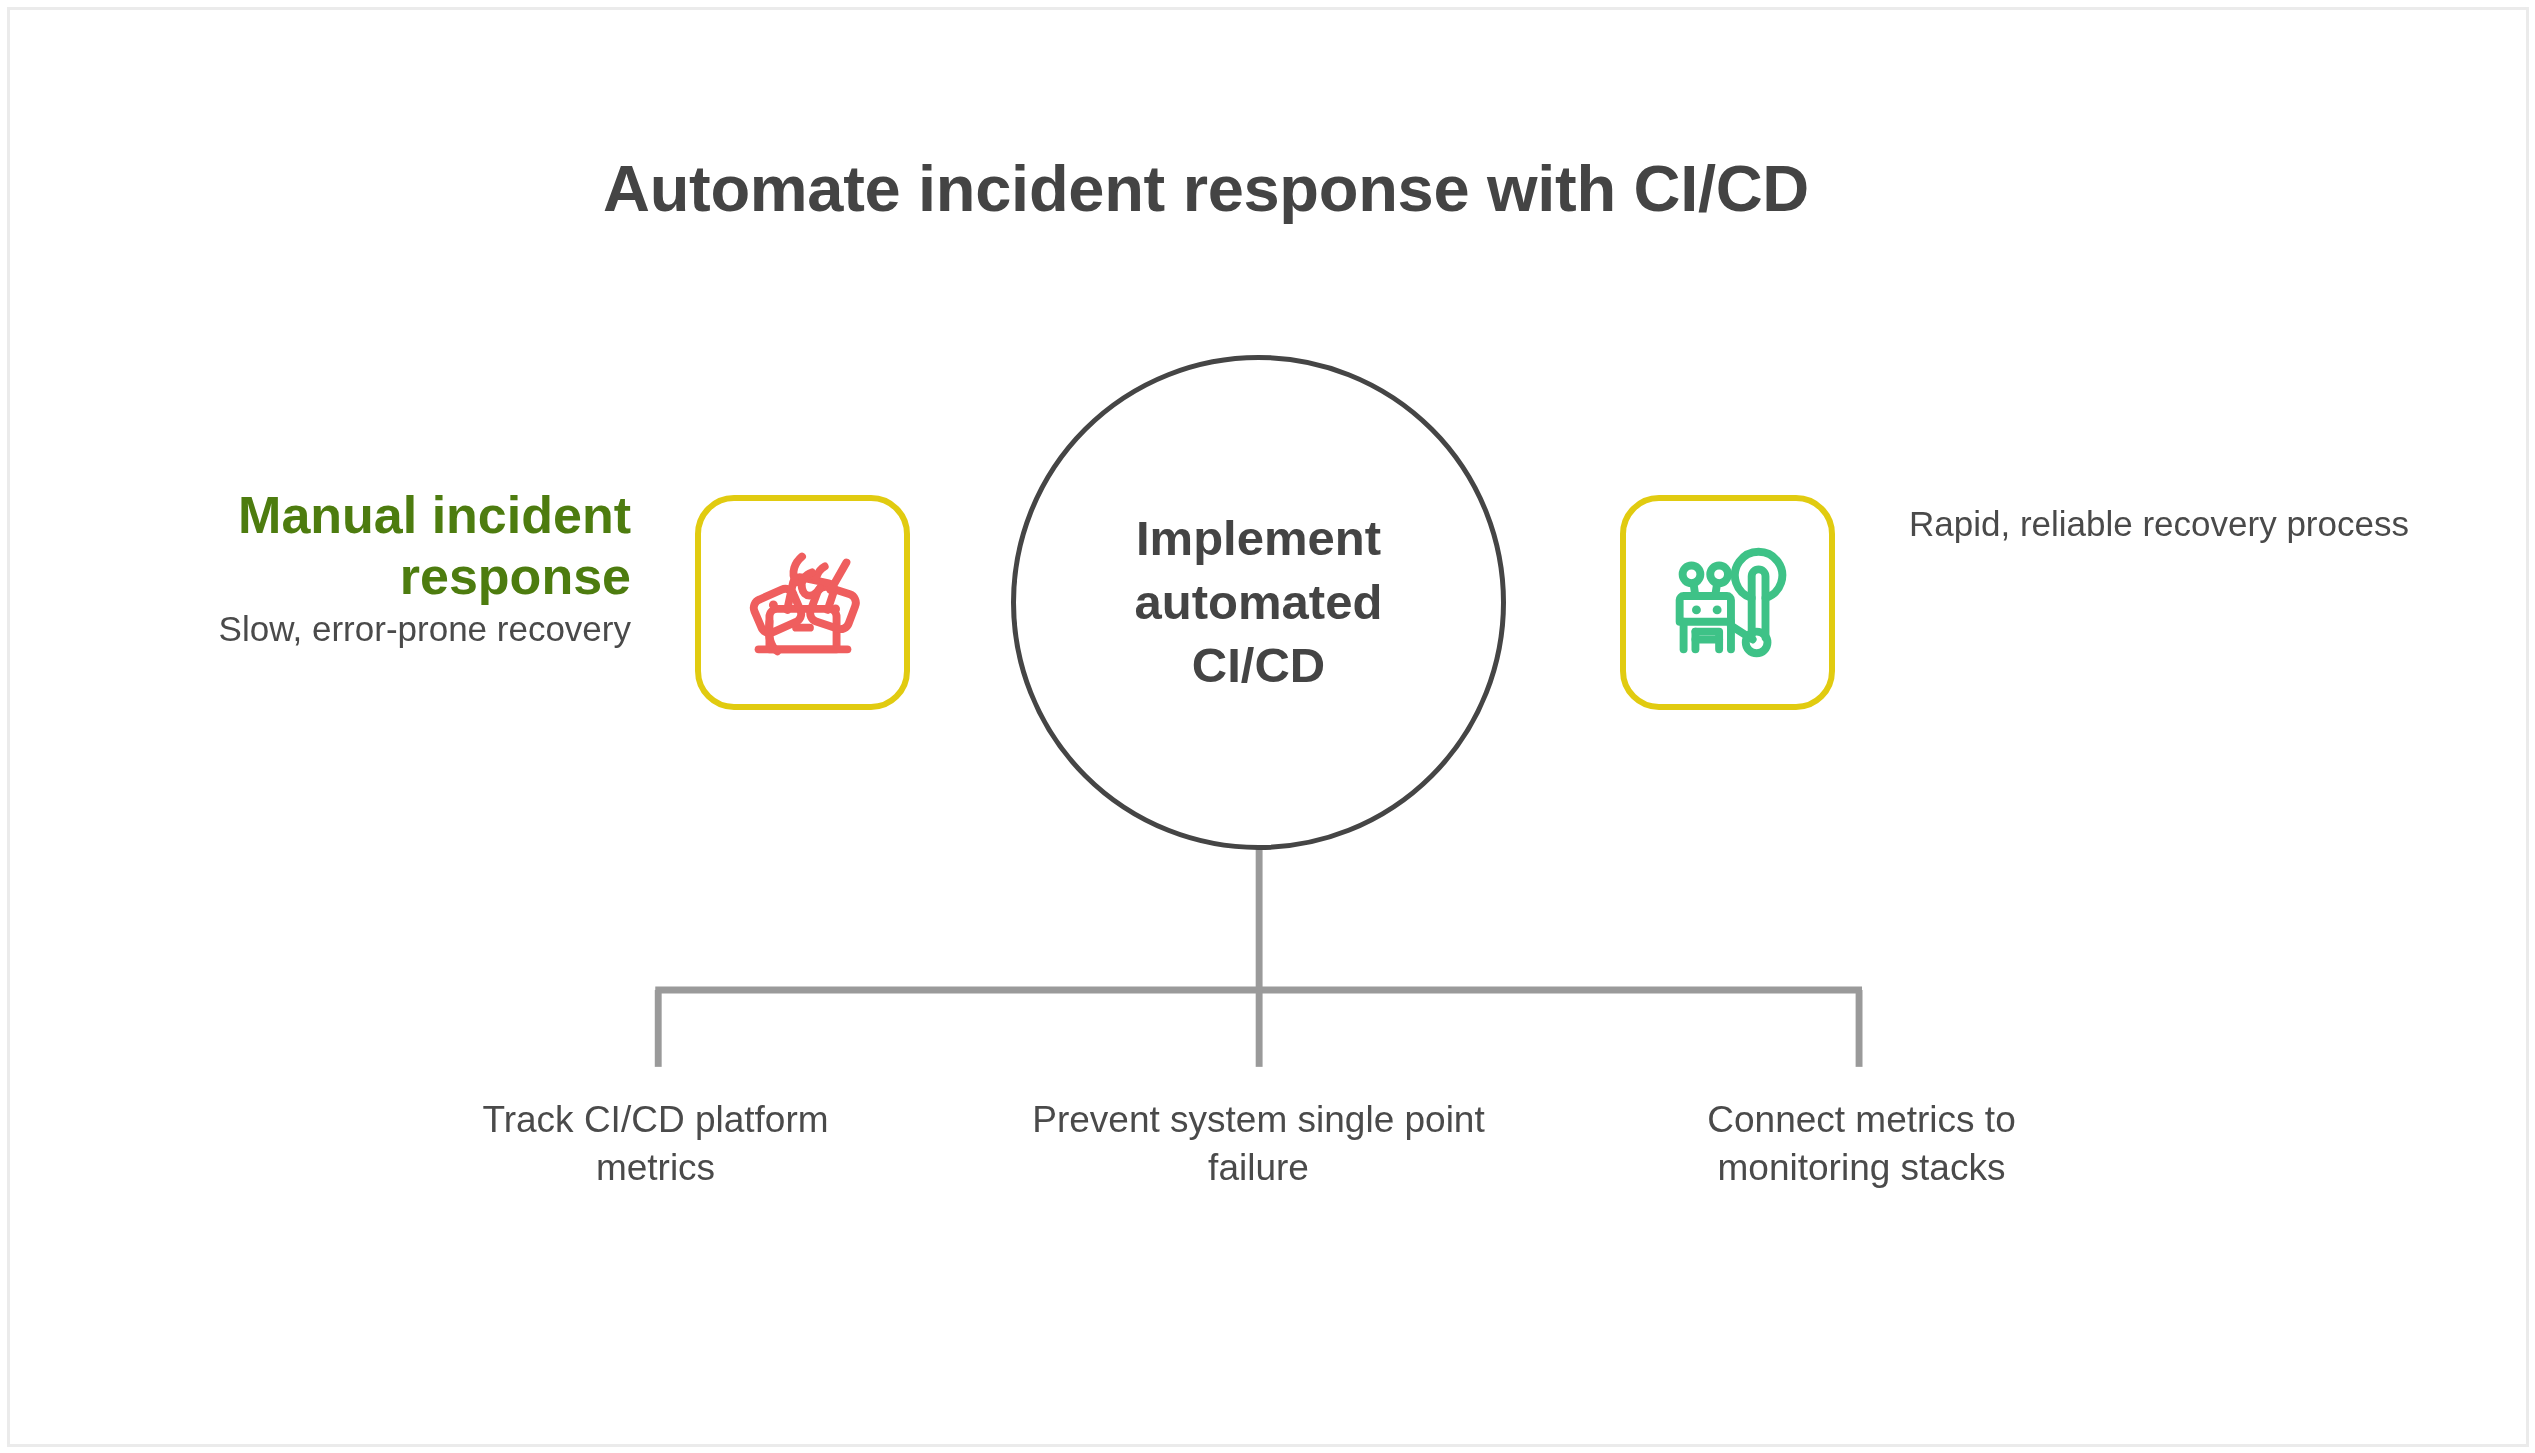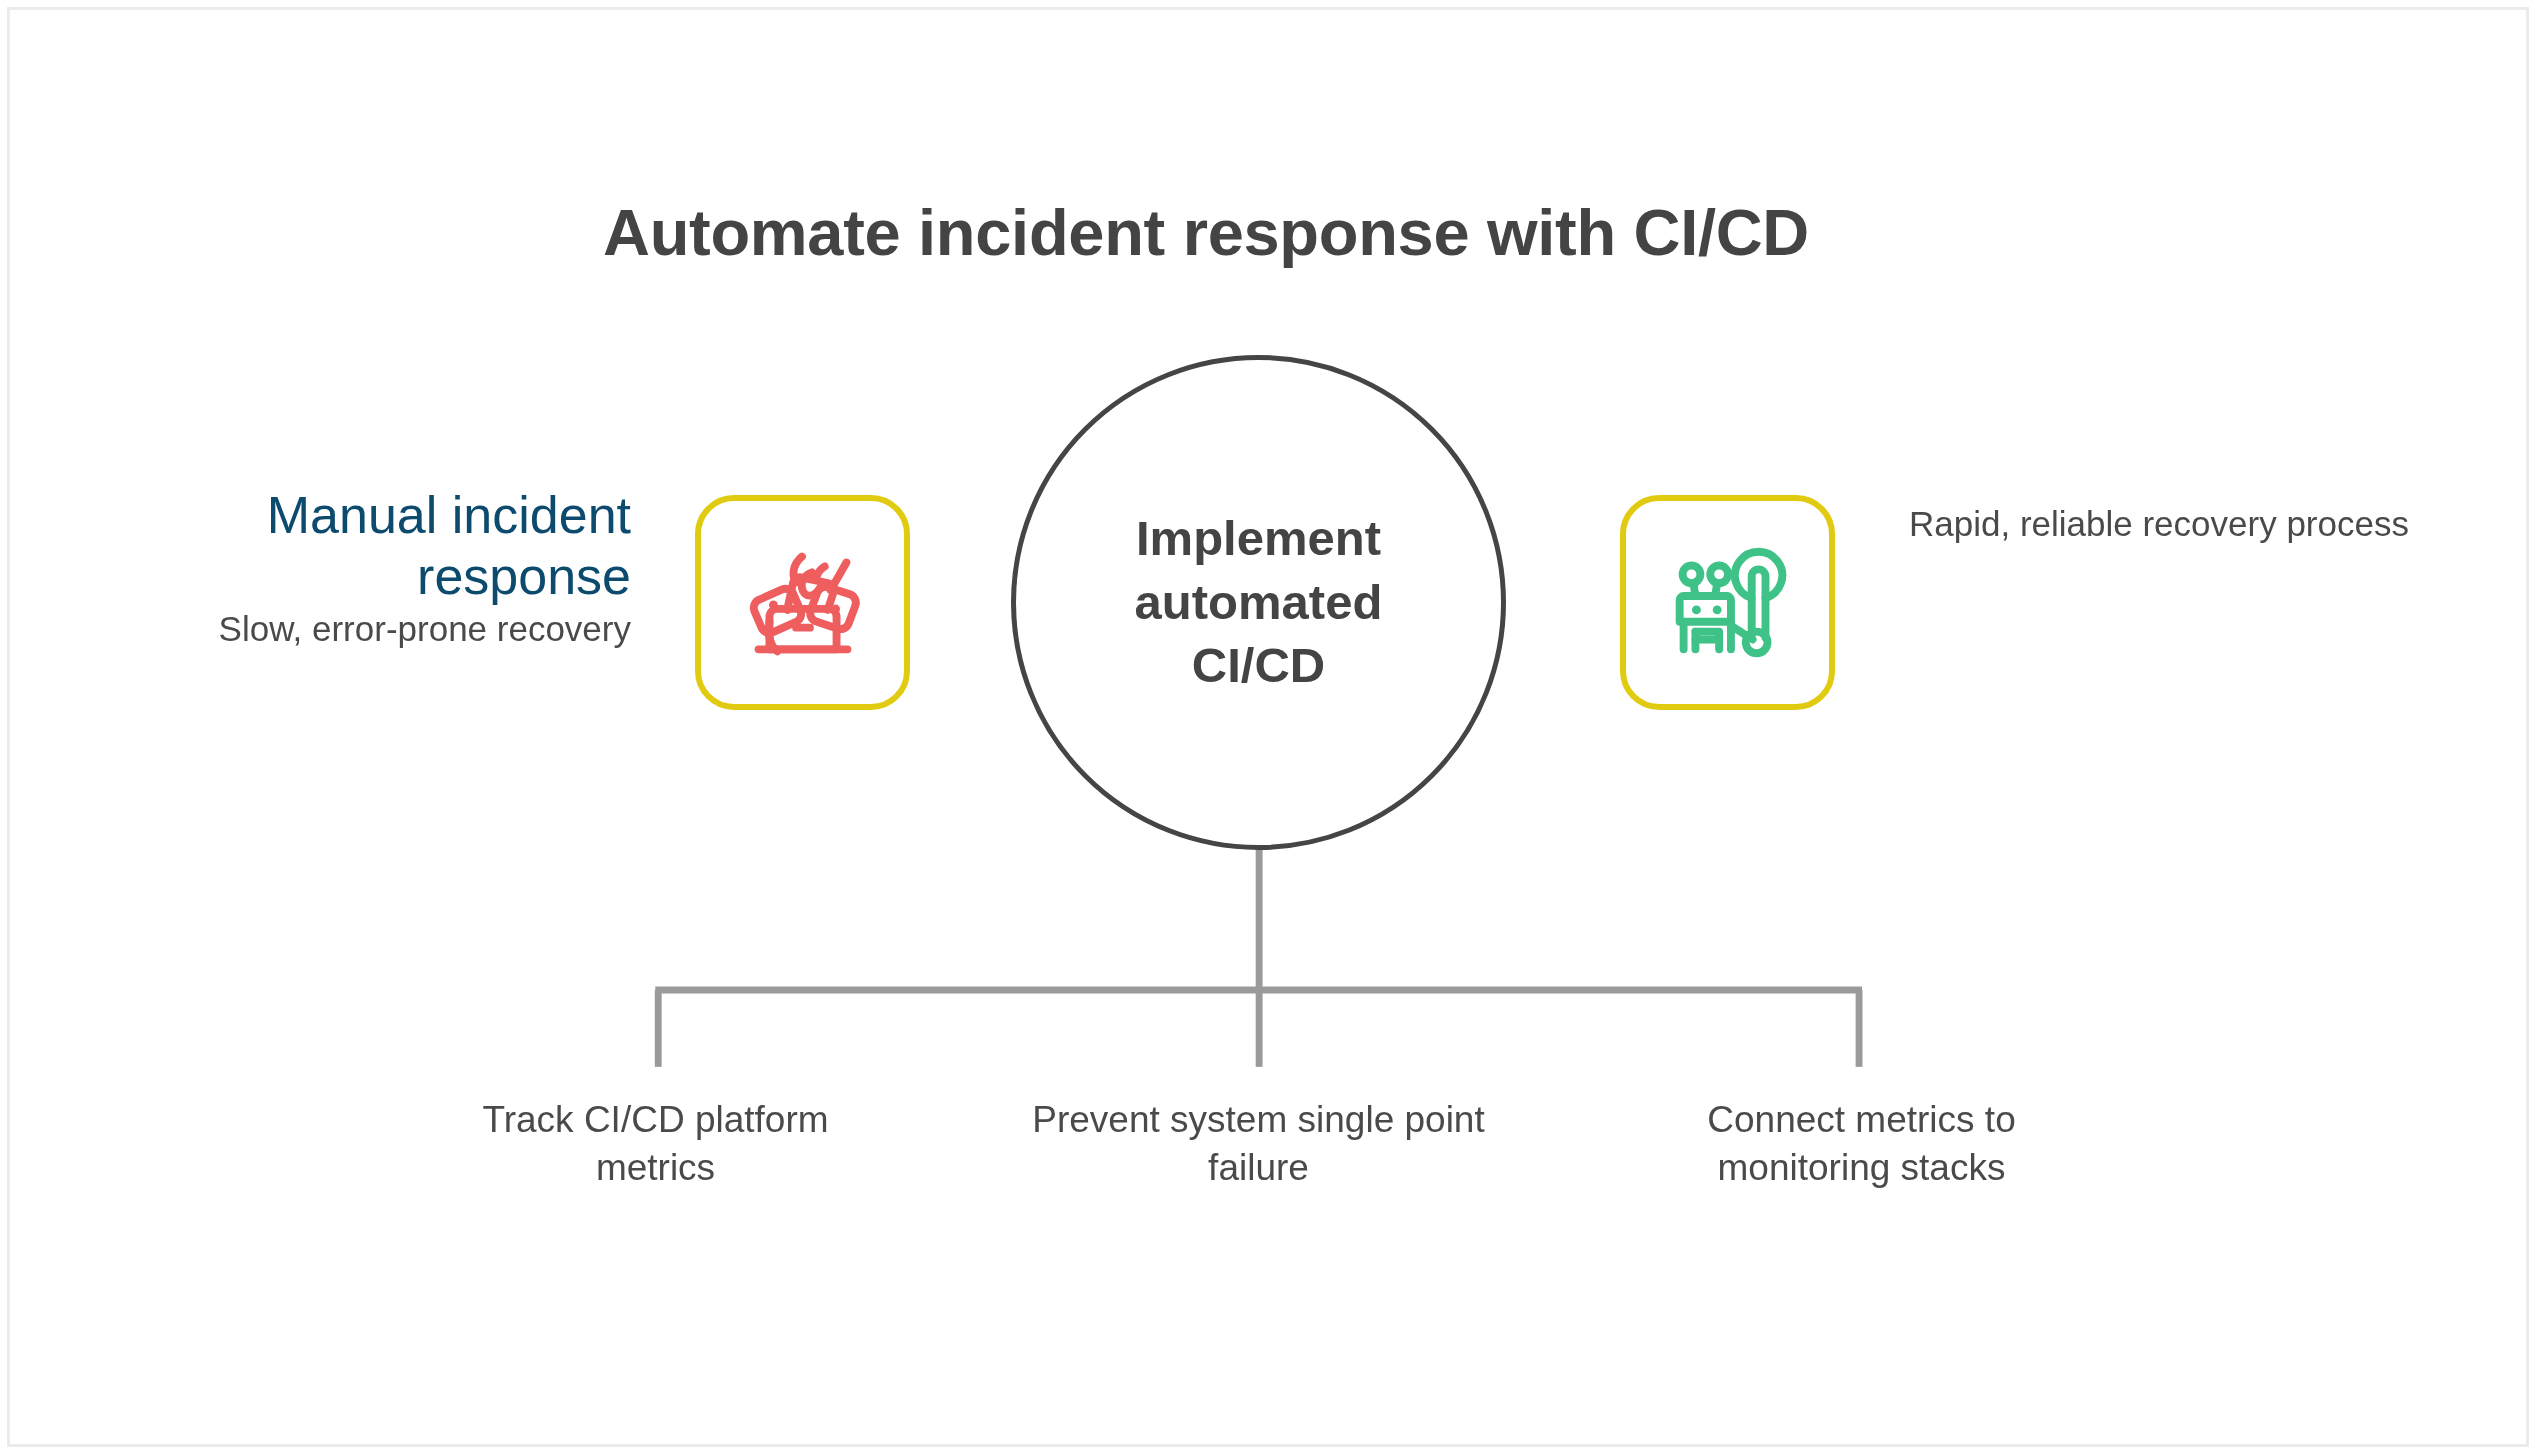--- a/index.html
+++ b/index.html
@@ -37,36 +37,35 @@
     position: absolute;
     left: 0;
     top: 153px;
     width: 2412px;
     text-align: center;
     font-size: 65px;
     font-weight: bold;
     color: #444444;
     letter-spacing: -0.3px;
     line-height: 1.1;
-    margin-top: 44px;
   }
 
   
   #left-block {
     position: absolute;
     left: 138px;
     top: 485px;
     width: 493px;
     text-align: right;
   }
   #left-heading {
     font-size: 52px;
     line-height: 1.17;
-    color: #0c4a6e;
-    font-weight: normal;
+    color: #4d7c0f;
+    font-weight: bold;
   }
   #left-sub {
     font-size: 35px;
     line-height: 1.27;
     color: #4a4a4a;
   }
 
   
   #right-block {
     position: absolute;

